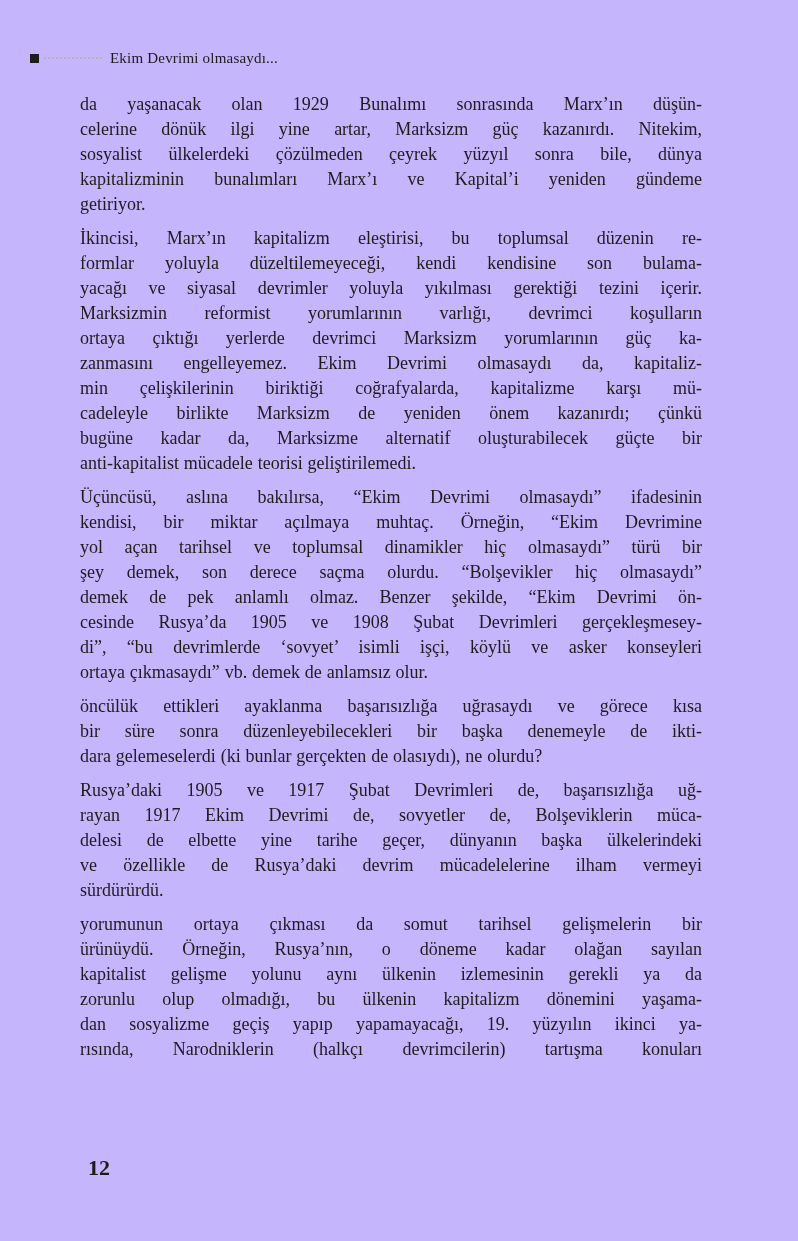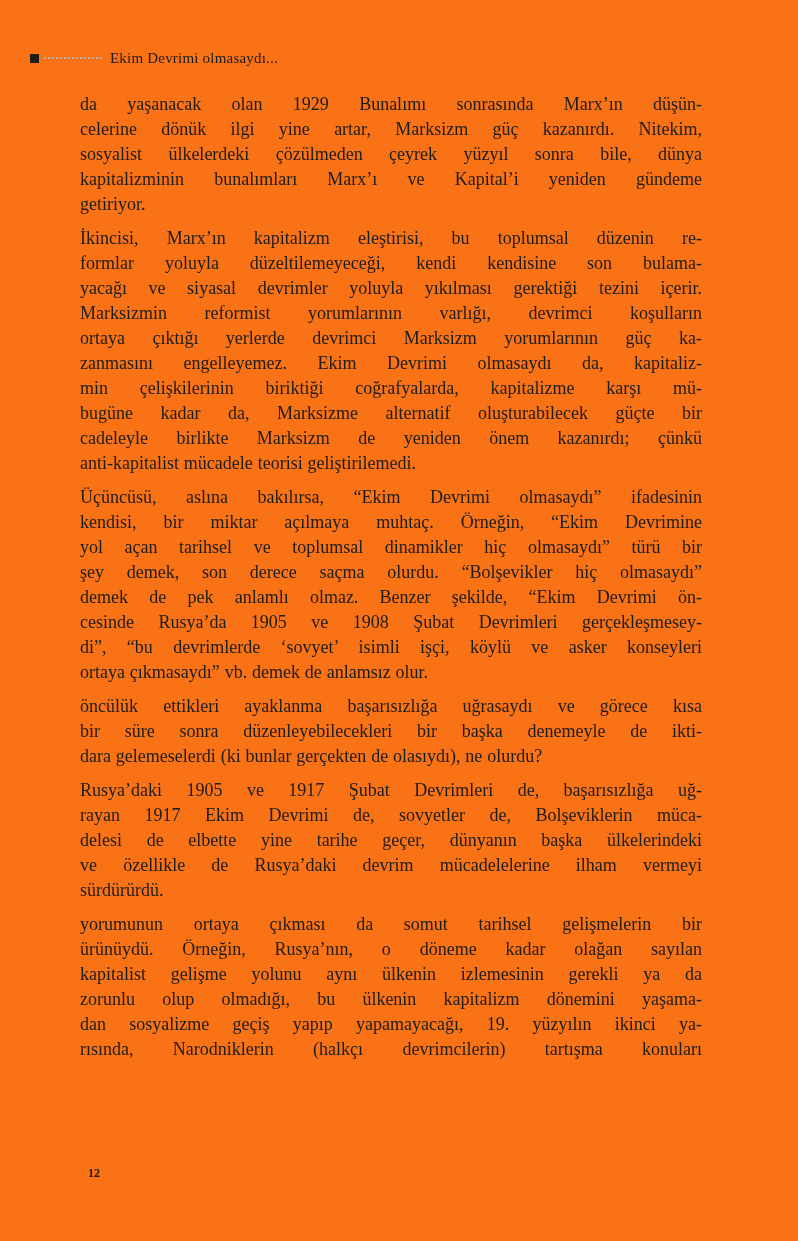--- a/index.html
+++ b/index.html
@@ -9,21 +9,21 @@
     width: 798px;
     height: 1241px;
     position: relative;
     overflow: hidden;
     font-family: "Liberation Serif", serif;
     color: #1d1d1b;
   }
   .page {
     position: absolute;
     inset: 0;
-    background: #f97316;
+    background: #c4b5fd;
   }
   
   .running-header {
     position: absolute;
     top: 49px;
     left: 30px;
     right: 88px;
     height: 18px;
     display: flex;
     align-items: center;
@@ -64,21 +64,21 @@
     white-space: nowrap; 
   }
   .ln, .ln span { word-spacing: 0.02em; }
   .ln.last { text-align-last: left; }
   .it { }
   
   .page-number {
     position: absolute;
     left: 88px;
     bottom: 60px;
-    font-size: 12px;
+    font-size: 22px;
     font-weight: bold;
     color: #1d1d1b;
   }
 </style>
 </head>
 <body>
 
 <div class="page">
 
   <header class="running-header">
@@ -98,22 +98,22 @@
     </p>
 
     <p class="para">
       <span class="ln">İkincisi, Marx’ın kapitalizm eleştirisi, bu toplumsal düzenin re-</span>
       <span class="ln">formlar yoluyla düzeltilemeyeceği, kendi kendisine son bulama-</span>
       <span class="ln">yacağı ve siyasal devrimler yoluyla yıkılması gerektiği tezini içerir.</span>
       <span class="ln">Marksizmin reformist yorumlarının varlığı, devrimci koşulların</span>
       <span class="ln">ortaya çıktığı yerlerde devrimci Marksizm yorumlarının güç ka-</span>
       <span class="ln">zanmasını engelleyemez. Ekim Devrimi olmasaydı da, kapitaliz-</span>
       <span class="ln">min çelişkilerinin biriktiği coğrafyalarda, kapitalizme karşı mü-</span>
+      <span class="ln">cadeleyle birlikte Marksizm de yeniden önem kazanırdı; çünkü</span>
       <span class="ln">bugüne kadar da, Marksizme alternatif oluşturabilecek güçte bir</span>
-      <span class="ln">cadeleyle birlikte Marksizm de yeniden önem kazanırdı; çünkü</span>
       <span class="ln last">anti-kapitalist mücadele teorisi geliştirilemedi.</span>
     </p>
 
     <p class="para">
       <span class="ln">Üçüncüsü, aslına bakılırsa, “Ekim Devrimi olmasaydı” ifadesinin</span>
       <span class="ln">kendisi, bir miktar açılmaya muhtaç. Örneğin, “Ekim Devrimine</span>
       <span class="ln">yol açan tarihsel ve toplumsal dinamikler hiç olmasaydı” türü bir</span>
       <span class="ln">şey demek, son derece saçma olurdu. “Bolşevikler hiç olmasaydı”</span>
       <span class="ln">demek de pek anlamlı olmaz. Benzer şekilde, “Ekim Devrimi ön-</span>
       <span class="ln">cesinde Rusya’da 1905 ve 1908 Şubat Devrimleri gerçekleşmesey-</span>

